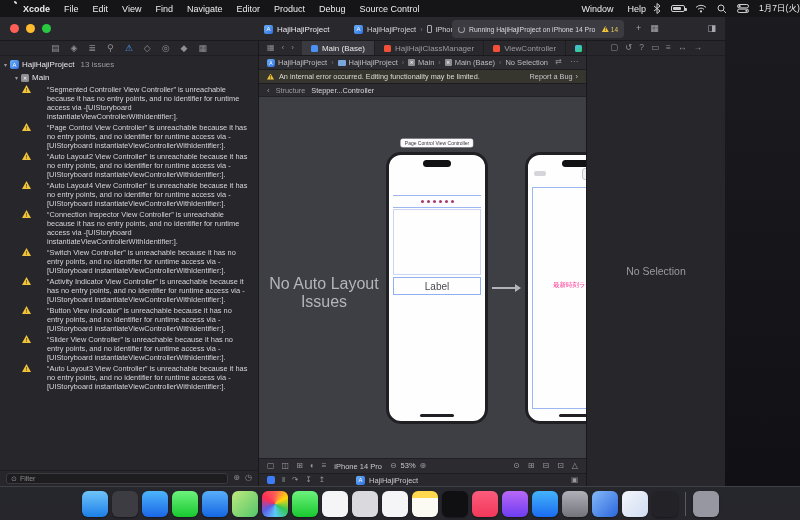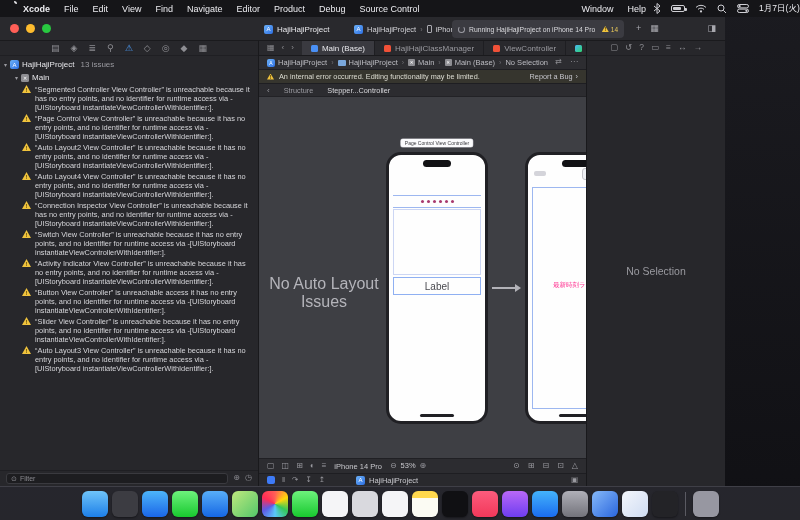--- a/index.html
+++ b/index.html
@@ -55,21 +55,21 @@
     border-bottom:1px solid #1f1f23;font-size:9px;color:#8e8e93}
   .nav-tab.active{color:#4da0ff}
   .issue-list{flex:1;overflow:hidden;padding-top:2px}
   .proj-row,.group-row{display:flex;align-items:center;gap:3px;height:13px;padding:0 4px;font-size:8px;color:#e6e6ea}
   .group-row{padding-left:15px}
   .disclosure{color:#9a9aa0;font-size:6px}.disclosure::before{content:"▾"}
   .x-badge{width:8px;height:8px;border-radius:1.5px;background:#8e8e93;color:#fff;font-size:5px;
     display:flex;align-items:center;justify-content:center}
   .x-badge::before{content:"✕"}
   .proj-count{color:#9a9aa0;margin-left:3px}
-  .issue-row{display:flex;gap:4px;padding:1px 8px 1px 22px;align-items:flex-start}
+  .issue-row{display:flex;gap:16px;padding:1px 8px 1px 22px;align-items:flex-start}
   .issue-text{font-size:7.4px;line-height:9px;color:#d6d6da}
   .filter-bar{flex:0 0 auto;height:16px;border-top:1px solid #1f1f23;display:flex;align-items:center;gap:5px;padding:0 6px}
   .filter-field{flex:1;height:11px;background:#1d1d20;border:1px solid #3a3a3f;border-radius:3px;
     display:flex;align-items:center;gap:3px;padding:0 4px;color:#8a8a90;font-size:7px}
   .filter-icons{display:flex;gap:5px;color:#8a8a90;font-size:8px}
 
   
   .editor{flex:1;min-width:0;display:flex;flex-direction:column;background:#3e3f44}
   .tabbar{height:15px;flex:0 0 auto;background:#29292d;border-bottom:1px solid #1a1a1d;display:flex;align-items:center;font-size:8px}
   .tabbar-left{display:flex;gap:7px;padding:0 8px;color:#8e8e93;font-size:8px}
@@ -90,21 +90,21 @@
   .jb-ic.app-icon{width:8px;height:8px;border-radius:2px;background:linear-gradient(135deg,#6db2f8,#2d6fe3);color:#fff;font-size:5px}
   .jb-ic.folder-icon{width:8px;height:6px;background:#79a7dc;border-radius:1px}
   .jb-ic.storyboard-file-icon{width:7px;height:7px;background:#8e8e93;border-radius:1px;color:#fff;font-size:4.5px}
   .jb-right{margin-left:auto;display:flex;gap:8px;color:#8e8e93;font-size:8px}
 
   .banner{height:14px;flex:0 0 auto;background:#36352e;border-bottom:1px solid #1e1e22;
     display:flex;align-items:center;gap:5px;padding:0 8px;font-size:7.3px;color:#dcdcd2}
   .banner-action{margin-left:auto;color:#c4c4ca;display:flex;align-items:center;gap:3px}
 
   .structbar{height:13px;flex:0 0 auto;background:#2c2c30;border-bottom:1px solid #222226;
-    display:flex;align-items:center;gap:14px;padding:0 8px;font-size:7.3px;color:#9a9aa0}
+    display:flex;align-items:center;gap:6px;padding:0 8px;font-size:7.3px;color:#9a9aa0}
   .back-chev{color:#9a9aa0;font-size:8px}.back-chev::before{content:"‹"}
   .structbar .title{color:#d8d8dc}
 
   
   .canvas{flex:1;position:relative;background:#3e3f44;overflow:hidden}
   .no-issues{position:absolute;left:2px;top:178px;width:126px;text-align:center;color:#b4b4ba;font-size:16px}
   .scene{position:absolute;width:102px}
   .scene-title{position:absolute;left:50%;transform:translateX(-50%);top:-13px;background:#fbfbfd;border-radius:2px;
     padding:1px 4px;font-size:5px;color:#3a3a3f;white-space:nowrap;box-shadow:0 0 0 .5px #bfbfc6}
   .phone{width:102px;height:272px;background:#fefefe;border:3px solid #202024;border-radius:15px;position:relative;overflow:hidden}
@@ -281,21 +281,21 @@
               <div class="issue-row">
                 <span class="warn-tri"></span>
                 <span class="issue-text">“Switch View Controller” is unreachable because it has no entry points, and no identifier for runtime access via -[UIStoryboard instantiateViewControllerWithIdentifier:].</span>
               </div>
               <div class="issue-row">
                 <span class="warn-tri"></span>
                 <span class="issue-text">“Activity Indicator View Controller” is unreachable because it has no entry points, and no identifier for runtime access via -[UIStoryboard instantiateViewControllerWithIdentifier:].</span>
               </div>
               <div class="issue-row">
                 <span class="warn-tri"></span>
-                <span class="issue-text">“Button View Controller” is unreachable access it has no entry points, and no identifier for runtime access via -[UIStoryboard instantiateViewControllerWithIdentifier:].</span>
+                <span class="issue-text">“Button View Indicator” is unreachable because it has no entry points, and no identifier for runtime access via -[UIStoryboard instantiateViewControllerWithIdentifier:].</span>
               </div>
               <div class="issue-row">
                 <span class="warn-tri"></span>
                 <span class="issue-text">“Slider View Controller” is unreachable because it has no entry points, and no identifier for runtime access via -[UIStoryboard instantiateViewControllerWithIdentifier:].</span>
               </div>
               <div class="issue-row">
                 <span class="warn-tri"></span>
                 <span class="issue-text">“Auto Layout3 View Controller” is unreachable because it has no entry points, and no identifier for runtime access via -[UIStoryboard instantiateViewControllerWithIdentifier:].</span>
               </div>
             </div>

